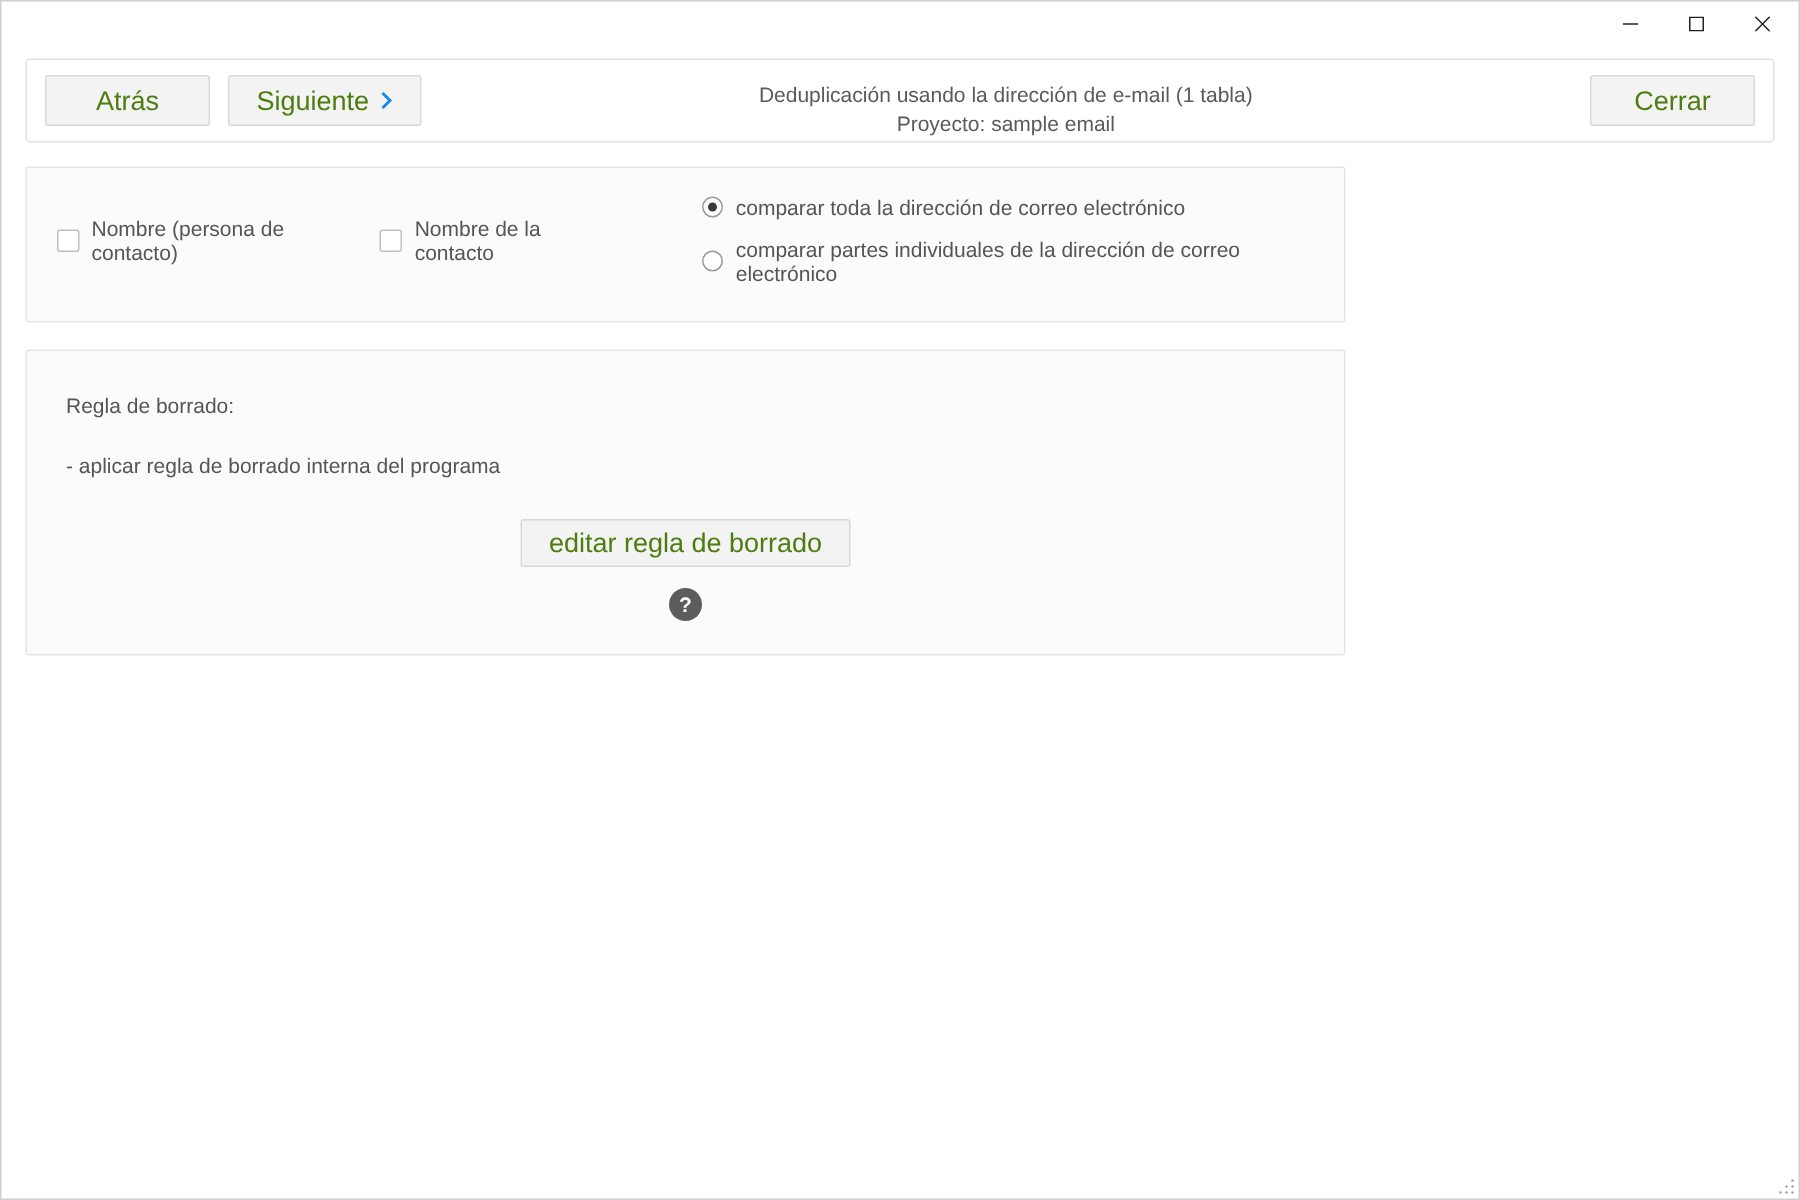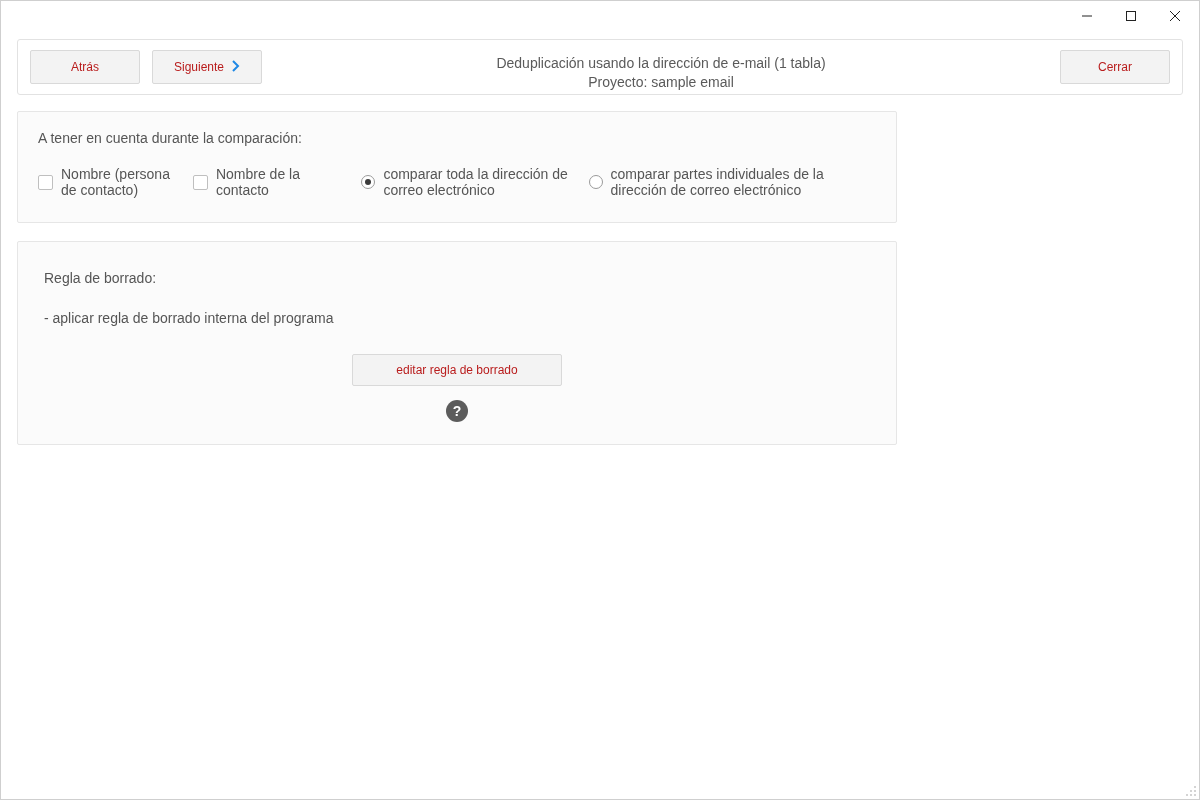--- a/index.html
+++ b/index.html
@@ -4,33 +4,33 @@
 <style>
   * { box-sizing: border-box; margin: 0; padding: 0; }
   html, body { width: 1200px; height: 800px; font-family: "Segoe UI", Arial, sans-serif; font-size: 14px; color: #4a4a4a; background: #ffffff; overflow: hidden; }
   .window { width: 1200px; height: 800px; position: relative; border: 1px solid #cfcfcf; }
   .titlebar { height: 30px; display: flex; justify-content: flex-end; align-items: center; padding: 0 2px; }
   .titlebar .winbtn { width: 44px; height: 28px; display: flex; align-items: center; justify-content: center; cursor: pointer; }
   .titlebar .winbtn svg { display: block; }
   .header-wrap { padding: 8px 16px 0 16px; }
   .header { border: 1px solid #e2e2e2; border-radius: 3px; height: 56px; display: flex; align-items: center; padding: 0 12px; }
   .header-left { display: flex; gap: 12px; align-items: center; }
-  .btn { background: #f3f3f3; border: 1px solid #d9d9d9; border-radius: 2px; height: 34px; min-width: 110px; padding: 0 18px; display: inline-flex; align-items: center; justify-content: center; color: #b91c1c; font-size: 12px; cursor: pointer; }
+  .btn { background: #f3f3f3; border: 1px solid #d9d9d9; border-radius: 2px; height: 34px; min-width: 110px; padding: 0 18px; display: inline-flex; align-items: center; justify-content: center; color: #4d7c0f; font-size: 18px; cursor: pointer; }
   .btn .chev { margin-left: 8px; }
   .header-center { flex: 1; text-align: center; line-height: 1.35; color: #5a5a5a; margin-top: 12px; }
   .header-center .line1 { display: block; }
   .header-center .line2 { display: block; }
   .header-right { display: flex; align-items: flex-end; }
   .content { padding: 16px; }
   .content-inner { width: 880px; }
   .panel { background: #fbfbfb; border: 1px solid #e6e6e6; border-radius: 2px; padding: 18px 20px 24px 20px; margin-bottom: 18px; }
   .panel-title { margin-bottom: 20px; color: #555; }
   .options-row { display: flex; gap: 60px; }
   .col-left { display: flex; flex-direction: row; gap: 14px; min-width: 230px; }
-  .col-right { display: flex; flex-direction: row; gap: 12px; }
+  .col-right { display: flex; flex-direction: column; gap: 12px; }
   .checkbox-row { display: flex; align-items: center; gap: 8px; color: #555; }
   .checkbox { width: 15px; height: 15px; border: 1px solid #bfbfbf; border-radius: 2px; background: #fff; display: inline-block; flex-shrink: 0; cursor: pointer; }
   .radio-row { display: flex; align-items: center; gap: 8px; color: #555; }
   .radio { width: 14px; height: 14px; border: 1px solid #9a9a9a; border-radius: 50%; background: #fff; display: inline-flex; align-items: center; justify-content: center; flex-shrink: 0; cursor: pointer; }
   .radio.checked::after { content: ""; width: 6px; height: 6px; border-radius: 50%; background: #3a3a3a; }
   .delete-rule-line { color: #555; margin-bottom: 28px; }
   .edit-row { display: flex; align-items: center; justify-content: center; gap: 14px; flex-direction: column; }
   .btn.wide { min-width: 210px; height: 32px; }
   .help { width: 22px; height: 22px; border-radius: 50%; background: #5c5c5c; color: #fff; display: inline-flex; align-items: center; justify-content: center; font-weight: bold; font-size: 14px; cursor: pointer; }
   .resize-grip { position: absolute; right: 2px; bottom: 2px; width: 14px; height: 14px; }
@@ -83,21 +83,20 @@
           <span>Cerrar</span>
         </div>
       </div>
     </div>
   </div>
 
   <div class="content">
     <div class="content-inner">
 
       <div class="panel">
-        <div class="panel-title">A tener en cuenta durante la comparación:</div>
         <div class="options-row">
           <div class="col-left">
             <div class="checkbox-row">
               <span class="checkbox"></span>
               <span>Nombre (persona de contacto)</span>
             </div>
             <div class="checkbox-row">
               <span class="checkbox"></span>
               <span>Nombre de la contacto</span>
             </div>

